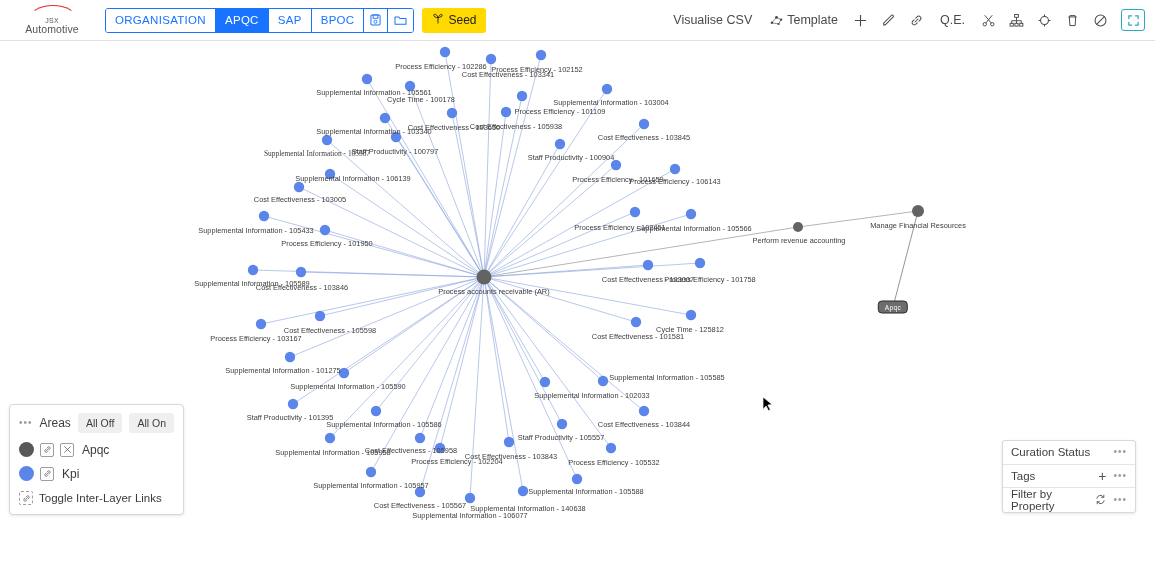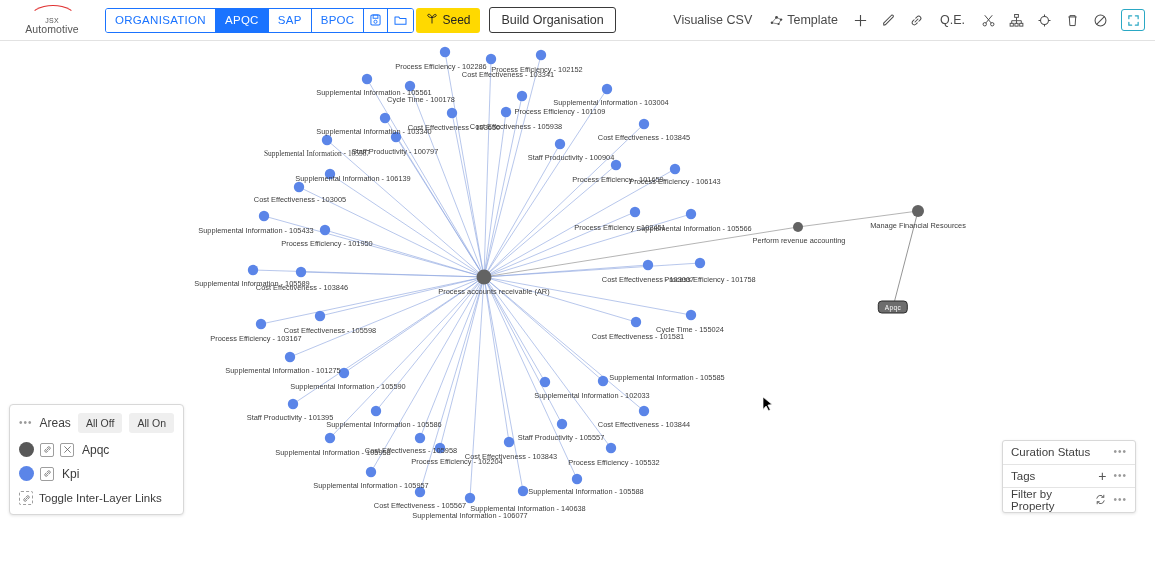--- a/index.html
+++ b/index.html
@@ -46,21 +46,21 @@
     padding: 0 9px; font-size: 11.5px; color: #1a73ff;
     background: #fff; border-right: 1px solid #1a73ff;
     letter-spacing: .3px; cursor: pointer; height: 100%;
   }
   #seg .sgi:last-child { border-right: none; }
   #seg .sgi.active { background: #1a73ff; color: #fff; }
   #seg .sgi.icon { padding: 0 6px; }
   #seg .sgi svg { display: block; }
 
   #seed {
-    margin-left: 2px; height: 25px; padding: 0 10px;
+    margin-left: 8px; height: 25px; padding: 0 10px;
     background: #ffd900; border: none; border-radius: 3px;
     display: flex; align-items: center; gap: 4px;
     font-size: 12px; color: #222; cursor: pointer;
   }
   #build {
     margin-left: 9px; height: 26px; padding: 0 11px;
     background: #fff; border: 1px solid #3a3a3a; border-radius: 3px;
     display: flex; align-items: center;
     font-size: 12.5px; color: #333; cursor: pointer;
   }
@@ -184,21 +184,20 @@
 
     <div id="seed">
       <span>
         <svg width="12" height="11" viewBox="0 0 13 12">
             <path d="M6.5 11V5M6.5 5C6.5 5 3 5.3 2 3.2 1.3 1.8 2.6 1 4 1.6c1.6.7 2.5 3.4 2.5 3.4zM6.5 5S7.8 2 9.6 1.6c1.2-.3 2 .6 1.3 1.7C10.1 4.6 6.5 5 6.5 5z" fill="none" stroke="#222" stroke-width="1" stroke-linecap="round" stroke-linejoin="round"></path>
           </svg>
       </span>
       <span>Seed</span>
     </div>
 
-    <div id="build">Build Organisation</div>
 
     <div id="toolbar">
       <div class="tl txt">Visualise CSV</div>
       <div class="tl txt">
         <span style="margin-right:4px;display:flex;">
           <svg width="13" height="11" viewBox="0 0 14 12">
               <circle cx="2" cy="8.5" r="1.3" fill="#4a4a4a"></circle>
               <circle cx="7" cy="2.6" r="1.5" fill="#4a4a4a"></circle>
               <circle cx="12" cy="5" r="1.3" fill="#4a4a4a"></circle>
               <circle cx="9.3" cy="9.8" r="1.2" fill="#4a4a4a"></circle>
@@ -398,21 +397,21 @@
         <div class="nlabel" style="left: 327px; top: 202px;">Process Efficiency - 101950</div>
         <div class="nlabel" style="left: 694px; top: 187px;">Supplemental Information - 105566</div>
         <div class="nlabel" style="left: 620px; top: 186px;">Process Efficiency - 102451</div>
         <div class="nlabel" style="left: 252px; top: 242px;">Supplemental Information - 105589</div>
         <div class="nlabel" style="left: 302px; top: 246px;">Cost Effectiveness - 103846</div>
         <div class="nlabel" style="left: 648px; top: 238px;">Cost Effectiveness - 103007</div>
         <div class="nlabel" style="left: 710px; top: 238px;">Process Efficiency - 101758</div>
         <div class="nlabel" style="left: 256px; top: 297px;">Process Efficiency - 103167</div>
         <div class="nlabel" style="left: 330px; top: 289px;">Cost Effectiveness - 105598</div>
         <div class="nlabel" style="left: 630px; top: 295px; padding-left: 16px;">Cost Effectiveness - 101581</div>
-        <div class="nlabel" style="left: 690px; top: 288px;">Cycle Time - 155024</div>
+        <div class="nlabel" style="left: 690px; top: 288px;">Cycle Time - 125812</div>
         <div class="nlabel" style="left: 283px; top: 329px;">Supplemental Information - 101275</div>
         <div class="nlabel" style="left: 348px; top: 345px;">Supplemental Information - 105590</div>
         <div class="nlabel" style="left: 667px; top: 336px;">Supplemental Information - 105585</div>
         <div class="nlabel" style="left: 592px; top: 354px;">Supplemental Information - 102033</div>
         <div class="nlabel" style="left: 290px; top: 376px;">Staff Productivity - 101395</div>
         <div class="nlabel" style="left: 384px; top: 383px;">Supplemental Information - 105586</div>
         <div class="nlabel" style="left: 644px; top: 383px;">Cost Effectiveness - 103844</div>
         <div class="nlabel" style="left: 561px; top: 396px;">Staff Productivity - 105557</div>
         <div class="nlabel" style="left: 511px; top: 415px;">Cost Effectiveness - 103843</div>
         <div class="nlabel" style="left: 333px; top: 411px;">Supplemental Information - 105958</div>

